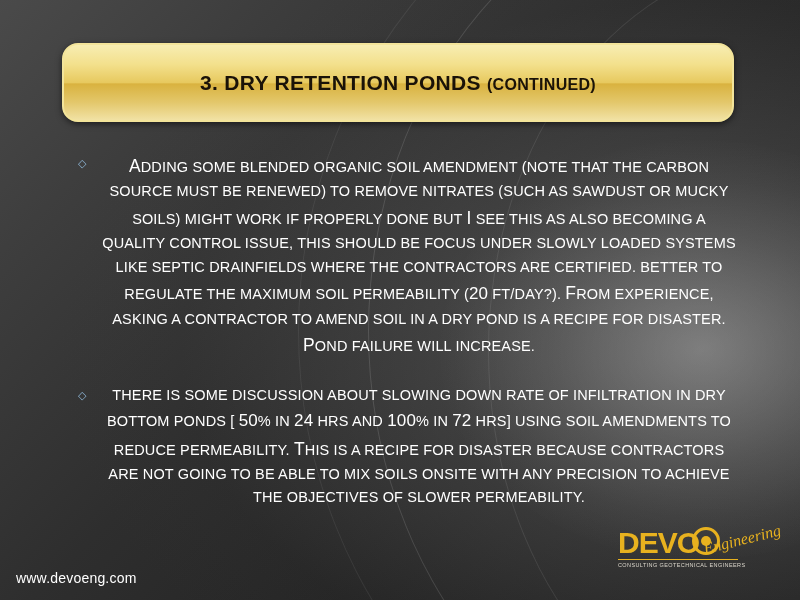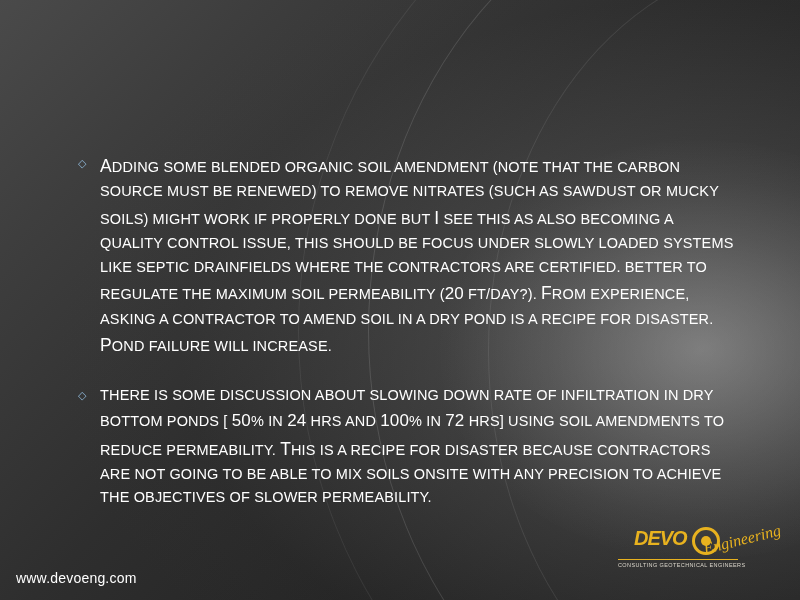--- a/index.html
+++ b/index.html
@@ -105,21 +105,21 @@
     font-size: 11px;
     line-height: 1;
     text-align: left;
   }
   .bullet-text {
     flex: 1 1 auto;
     color: #ffffff;
     font-size: 14.5px;
     line-height: 1.62;
     letter-spacing: 0.15px;
-    text-align: left;
+    text-align: center;
   }
   .bullet-text .cap {
     font-size: 17.5px;
   }
   .bullet-text .num {
     font-size: 17px;
   }
 
   
   #footer-url {
@@ -133,26 +133,25 @@
 
   #logo {
     position: absolute;
     right: 18px;
     bottom: 18px;
     width: 164px;
     height: 56px;
   }
   #logo-devo {
     position: absolute;
-    left: 16px;
+    left: 0;
     top: 2px;
     color: #e8b21f;
-    font-size: 20px;
+    font-size: 30px;
     font-weight: bold;
-    font-style: italic;
     letter-spacing: -1px;
     line-height: 1;
   }
   #logo-ring {
     position: absolute;
     left: 74px;
     top: 1px;
     width: 28px;
     height: 28px;
     border-radius: 50%;
@@ -202,20 +201,25 @@
 </head>
 <body>
 
 <div id="slide">
 
   <div class="swoosh s3"></div>
   <div class="swoosh s1"></div>
   <div class="swoosh s2"></div>
   <div class="glow"></div>
 
+  <div id="title-box">
+    <div id="title-text">
+      <span>3. DRY RETENTION PONDS </span><span class="small-caps">(CONTINUED)</span>
+    </div>
+  </div>
 
   <div id="body-area">
 
     <div class="bullet-row">
       <span class="bullet-marker">◇</span>
       <span class="bullet-text"><span class="cap">A</span>DDING SOME BLENDED ORGANIC SOIL AMENDMENT (NOTE THAT THE CARBON SOURCE MUST BE RENEWED) TO REMOVE NITRATES (SUCH AS SAWDUST OR MUCKY SOILS) MIGHT WORK IF PROPERLY DONE BUT <span class="cap">I</span> SEE THIS AS ALSO BECOMING A QUALITY CONTROL ISSUE, THIS SHOULD BE FOCUS UNDER SLOWLY LOADED SYSTEMS LIKE SEPTIC DRAINFIELDS WHERE THE CONTRACTORS ARE CERTIFIED. BETTER TO REGULATE THE MAXIMUM SOIL PERMEABILITY (<span class="num">2</span><span class="num">0</span> FT/DAY?). <span class="cap">F</span>ROM EXPERIENCE, ASKING A CONTRACTOR TO AMEND SOIL IN A DRY POND IS A RECIPE FOR DISASTER.  <span class="cap">P</span>OND FAILURE WILL INCREASE.</span>
     </div>
 
     <div class="bullet-row">
       <span class="bullet-marker">◇</span>

